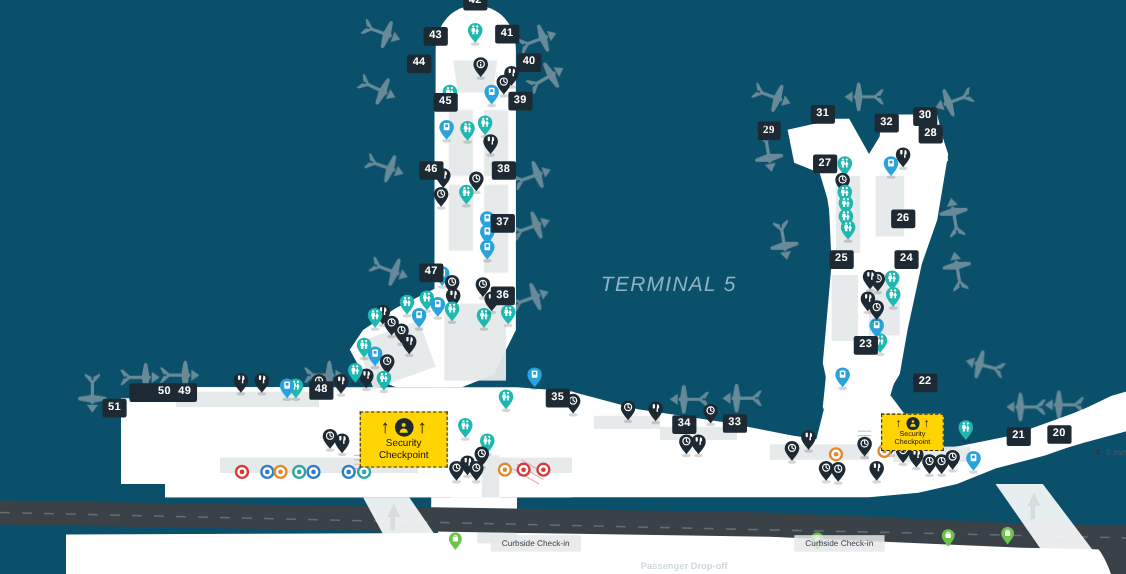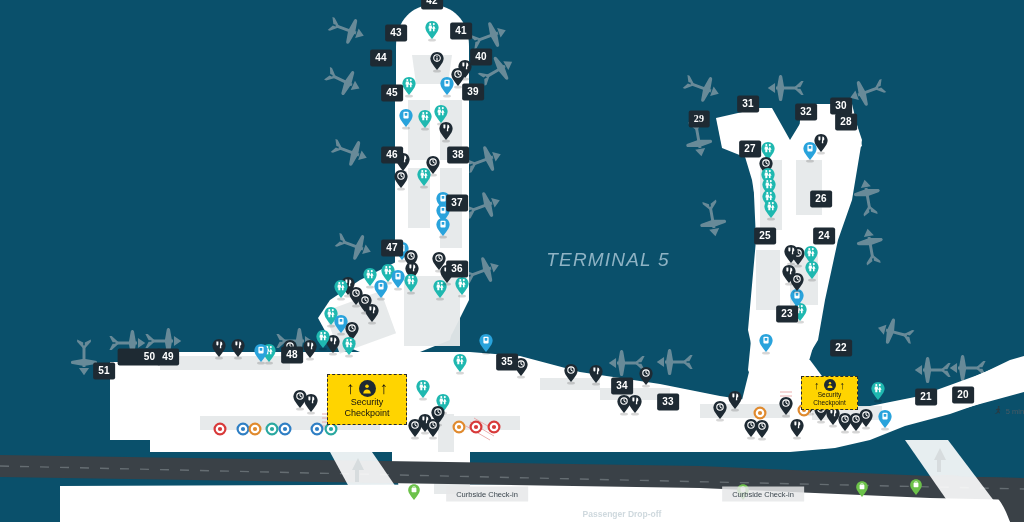--- a/index.html
+++ b/index.html
@@ -1143,33 +1143,33 @@
     </g>
 </svg>
 
 <div id="gate-layer">
     <div class="gate-label" style="left: 104px; top: 371px;">51</div>
     <div class="gate-label" style="left: 139px; top: 357px; padding-left: 26px;">50</div>
     <div class="gate-label" style="left: 168px; top: 357px;">49</div>
     <div class="gate-label" style="left: 292px; top: 355px;">48</div>
     <div class="gate-label" style="left: 392px; top: 248px;">47</div>
     <div class="gate-label" style="left: 392px; top: 155px;">46</div>
-    <div class="gate-label" style="left: 392px; top: 93px;">45</div>
+    <div class="gate-label" style="left: 405px; top: 93px;">45</div>
     <div class="gate-label" style="left: 381px; top: 58px;">44</div>
     <div class="gate-label" style="left: 396px; top: 33px;">43</div>
     <div class="gate-label" style="left: 432px; top: 1px;">42</div>
     <div class="gate-label" style="left: 461px; top: 31px;">41</div>
     <div class="gate-label" style="left: 481px; top: 57px;">40</div>
     <div class="gate-label" style="left: 473px; top: 92px;">39</div>
     <div class="gate-label" style="left: 458px; top: 155px;">38</div>
     <div class="gate-label" style="left: 457px; top: 203px;">37</div>
     <div class="gate-label" style="left: 457px; top: 269px;">36</div>
     <div class="gate-label" style="left: 507px; top: 362px;">35</div>
     <div class="gate-label" style="left: 622px; top: 386px;">34</div>
-    <div class="gate-label" style="left: 668px; top: 385px; margin-top: 17px;">33</div>
+    <div class="gate-label" style="left: 668px; top: 385px;">33</div>
     <div class="gate-label" style="left: 806px; top: 112px;">32</div>
     <div class="gate-label" style="left: 748px; top: 104px;">31</div>
     <div class="gate-label" style="left: 841px; top: 106px;">30</div>
     <div class="gate-label" style="left: 699px; top: 119px; font-family: Liberation Serif, serif;">29</div>
     <div class="gate-label" style="left: 846px; top: 122px;">28</div>
     <div class="gate-label" style="left: 750px; top: 149px;">27</div>
     <div class="gate-label" style="left: 821px; top: 199px;">26</div>
     <div class="gate-label" style="left: 765px; top: 236px;">25</div>
     <div class="gate-label" style="left: 824px; top: 236px;">24</div>
     <div class="gate-label" style="left: 787px; top: 314px;">23</div>

